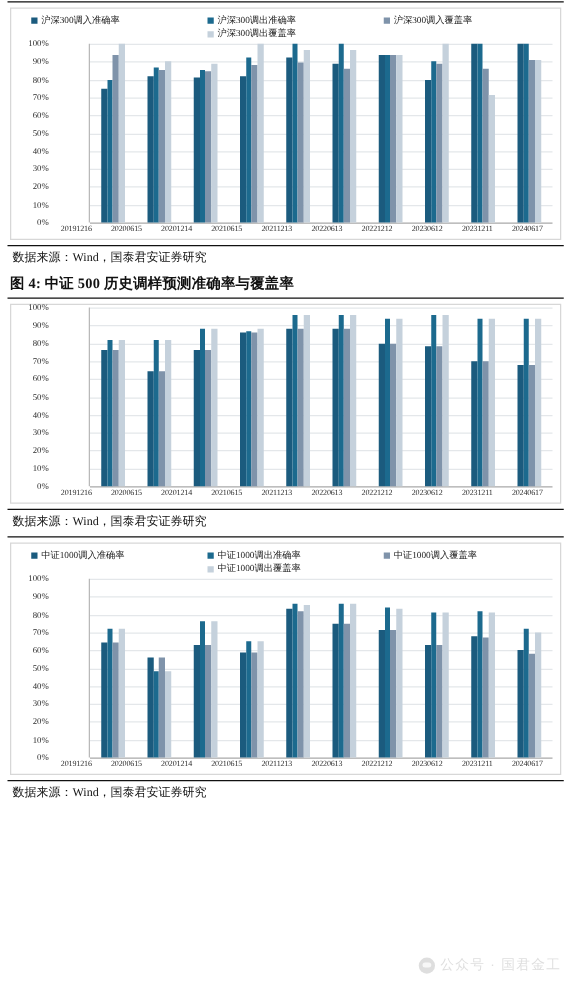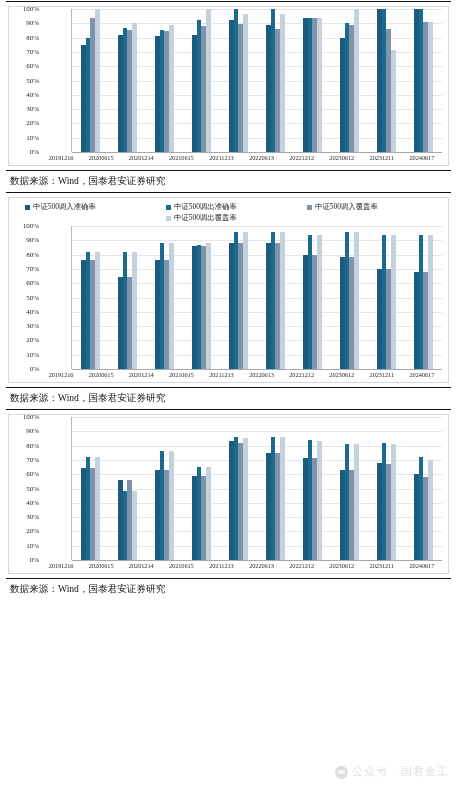--- a/index.html
+++ b/index.html
@@ -199,20 +199,151 @@
     letter-spacing: 1px;
     white-space: nowrap;
   }
 </style>
 </head>
 <body>
 
 <div class="page">
 
   <div class="figure-block">
+    <div class="rule-top"></div>
+    <div class="chart-frame">
+        <div class="legend">
+          <div class="legend-item">
+            <span class="legend-swatch" style="background: rgb(27, 91, 126);"></span>
+            <span class="legend-label">沪深300调入准确率</span>
+          </div>
+          <div class="legend-item">
+            <span class="legend-swatch" style="background: rgb(28, 106, 142);"></span>
+            <span class="legend-label">沪深300调出准确率</span>
+          </div>
+          <div class="legend-item">
+            <span class="legend-swatch" style="background: rgb(127, 147, 170);"></span>
+            <span class="legend-label">沪深300调入覆盖率</span>
+          </div>
+          <div class="legend-item">
+            <span class="legend-swatch" style="background: rgb(197, 209, 220);"></span>
+            <span class="legend-label">沪深300调出覆盖率</span>
+          </div>
+        </div>
+        <div class="plot-wrap">
+          <div class="y-axis" style="height: 143px;">
+            <div class="y-tick" style="top: 0px;">100%</div>
+            <div class="y-tick" style="top: 14.3px;">90%</div>
+            <div class="y-tick" style="top: 28.6px;">80%</div>
+            <div class="y-tick" style="top: 42.9px;">70%</div>
+            <div class="y-tick" style="top: 57.2px;">60%</div>
+            <div class="y-tick" style="top: 71.5px;">50%</div>
+            <div class="y-tick" style="top: 85.8px;">40%</div>
+            <div class="y-tick" style="top: 100.1px;">30%</div>
+            <div class="y-tick" style="top: 114.4px;">20%</div>
+            <div class="y-tick" style="top: 128.7px;">10%</div>
+            <div class="y-tick" style="top: 143px;">0%</div>
+          </div>
+          <div class="plot" style="height: 143px;">
+            <div class="gridline" style="top: 0px;"></div>
+            <div class="gridline" style="top: 14.3px;"></div>
+            <div class="gridline" style="top: 28.6px;"></div>
+            <div class="gridline" style="top: 42.9px;"></div>
+            <div class="gridline" style="top: 57.2px;"></div>
+            <div class="gridline" style="top: 71.5px;"></div>
+            <div class="gridline" style="top: 85.8px;"></div>
+            <div class="gridline" style="top: 100.1px;"></div>
+            <div class="gridline" style="top: 114.4px;"></div>
+            <div class="gridline" style="top: 128.7px;"></div>
+            <div class="gridline base" style="top: 143px;"></div>
+            <div class="bars">
+              <div class="group">
+                <span class="bar" style="height: 107.25px; width: 5.2px; background: rgb(27, 91, 126);"></span>
+                <span class="bar" style="height: 114.4px; width: 3.4px; background: rgb(28, 106, 142);"></span>
+                <span class="bar" style="height: 134.42px; width: 5.2px; background: rgb(127, 147, 170);"></span>
+                <span class="bar" style="height: 143px; width: 5.2px; background: rgb(197, 209, 220);"></span>
+              </div>
+              <div class="group">
+                <span class="bar" style="height: 116.545px; width: 5.2px; background: rgb(27, 91, 126);"></span>
+                <span class="bar" style="height: 123.695px; width: 3.4px; background: rgb(28, 106, 142);"></span>
+                <span class="bar" style="height: 122.265px; width: 5.2px; background: rgb(127, 147, 170);"></span>
+                <span class="bar" style="height: 129.415px; width: 5.2px; background: rgb(197, 209, 220);"></span>
+              </div>
+              <div class="group">
+                <span class="bar" style="height: 115.83px; width: 5.2px; background: rgb(27, 91, 126);"></span>
+                <span class="bar" style="height: 121.55px; width: 3.4px; background: rgb(28, 106, 142);"></span>
+                <span class="bar" style="height: 120.835px; width: 5.2px; background: rgb(127, 147, 170);"></span>
+                <span class="bar" style="height: 126.555px; width: 5.2px; background: rgb(197, 209, 220);"></span>
+              </div>
+              <div class="group">
+                <span class="bar" style="height: 116.545px; width: 5.2px; background: rgb(27, 91, 126);"></span>
+                <span class="bar" style="height: 132.275px; width: 3.4px; background: rgb(28, 106, 142);"></span>
+                <span class="bar" style="height: 125.84px; width: 5.2px; background: rgb(127, 147, 170);"></span>
+                <span class="bar" style="height: 143px; width: 5.2px; background: rgb(197, 209, 220);"></span>
+              </div>
+              <div class="group">
+                <span class="bar" style="height: 132.275px; width: 5.2px; background: rgb(27, 91, 126);"></span>
+                <span class="bar" style="height: 143px; width: 3.4px; background: rgb(28, 106, 142);"></span>
+                <span class="bar" style="height: 127.985px; width: 5.2px; background: rgb(127, 147, 170);"></span>
+                <span class="bar" style="height: 137.995px; width: 5.2px; background: rgb(197, 209, 220);"></span>
+              </div>
+              <div class="group">
+                <span class="bar" style="height: 126.555px; width: 5.2px; background: rgb(27, 91, 126);"></span>
+                <span class="bar" style="height: 143px; width: 3.4px; background: rgb(28, 106, 142);"></span>
+                <span class="bar" style="height: 122.98px; width: 5.2px; background: rgb(127, 147, 170);"></span>
+                <span class="bar" style="height: 137.995px; width: 5.2px; background: rgb(197, 209, 220);"></span>
+              </div>
+              <div class="group">
+                <span class="bar" style="height: 133.705px; width: 5.2px; background: rgb(27, 91, 126);"></span>
+                <span class="bar" style="height: 133.705px; width: 3.4px; background: rgb(28, 106, 142);"></span>
+                <span class="bar" style="height: 133.705px; width: 5.2px; background: rgb(127, 147, 170);"></span>
+                <span class="bar" style="height: 133.705px; width: 5.2px; background: rgb(197, 209, 220);"></span>
+              </div>
+              <div class="group">
+                <span class="bar" style="height: 114.4px; width: 5.2px; background: rgb(27, 91, 126);"></span>
+                <span class="bar" style="height: 128.7px; width: 3.4px; background: rgb(28, 106, 142);"></span>
+                <span class="bar" style="height: 126.555px; width: 5.2px; background: rgb(127, 147, 170);"></span>
+                <span class="bar" style="height: 143px; width: 5.2px; background: rgb(197, 209, 220);"></span>
+              </div>
+              <div class="group">
+                <span class="bar" style="height: 143px; width: 5.2px; background: rgb(27, 91, 126);"></span>
+                <span class="bar" style="height: 143px; width: 3.4px; background: rgb(28, 106, 142);"></span>
+                <span class="bar" style="height: 122.98px; width: 5.2px; background: rgb(127, 147, 170);"></span>
+                <span class="bar" style="height: 101.53px; width: 5.2px; background: rgb(197, 209, 220);"></span>
+              </div>
+              <div class="group">
+                <span class="bar" style="height: 143px; width: 5.2px; background: rgb(27, 91, 126);"></span>
+                <span class="bar" style="height: 143px; width: 3.4px; background: rgb(28, 106, 142);"></span>
+                <span class="bar" style="height: 130.13px; width: 5.2px; background: rgb(127, 147, 170);"></span>
+                <span class="bar" style="height: 130.13px; width: 5.2px; background: rgb(197, 209, 220);"></span>
+              </div>
+            </div>
+          </div>
+        </div>
+        <div class="x-axis">
+          <div class="x-tick">20191216</div>
+          <div class="x-tick">20200615</div>
+          <div class="x-tick">20201214</div>
+          <div class="x-tick">20210615</div>
+          <div class="x-tick">20211213</div>
+          <div class="x-tick">20220613</div>
+          <div class="x-tick">20221212</div>
+          <div class="x-tick">20230612</div>
+          <div class="x-tick">20231211</div>
+          <div class="x-tick">20240617</div>
+        </div>
+      </div>
+    <div class="rule-bottom"></div>
+    <div class="src-line">数据来源：Wind，国泰君安证券研究</div>
+  </div>
+
+  <div class="figure-block">
+    <div class="fig-title">
+      <span class="lbl">图 4:</span><span>中证 500 历史调样预测准确率与覆盖率</span>
+    </div>
     <div class="rule-top"></div>
     <div class="chart-frame">
         <div class="plot-wrap">
           <div class="y-axis" style="height: 143px;">
             <div class="y-tick" style="top: 0px;">100%</div>
             <div class="y-tick" style="top: 14.3px;">90%</div>
             <div class="y-tick" style="top: 28.6px;">80%</div>
             <div class="y-tick" style="top: 42.9px;">70%</div>
             <div class="y-tick" style="top: 57.2px;">60%</div>
             <div class="y-tick" style="top: 71.5px;">50%</div>
@@ -229,78 +360,78 @@
             <div class="gridline" style="top: 42.9px;"></div>
             <div class="gridline" style="top: 57.2px;"></div>
             <div class="gridline" style="top: 71.5px;"></div>
             <div class="gridline" style="top: 85.8px;"></div>
             <div class="gridline" style="top: 100.1px;"></div>
             <div class="gridline" style="top: 114.4px;"></div>
             <div class="gridline" style="top: 128.7px;"></div>
             <div class="gridline base" style="top: 143px;"></div>
             <div class="bars">
               <div class="group">
-                <span class="bar" style="height: 107.25px; width: 5.2px; background: rgb(27, 91, 126);"></span>
-                <span class="bar" style="height: 114.4px; width: 3.4px; background: rgb(28, 106, 142);"></span>
-                <span class="bar" style="height: 134.42px; width: 5.2px; background: rgb(127, 147, 170);"></span>
-                <span class="bar" style="height: 143px; width: 5.2px; background: rgb(197, 209, 220);"></span>
-              </div>
-              <div class="group">
-                <span class="bar" style="height: 116.545px; width: 5.2px; background: rgb(27, 91, 126);"></span>
-                <span class="bar" style="height: 123.695px; width: 3.4px; background: rgb(28, 106, 142);"></span>
-                <span class="bar" style="height: 122.265px; width: 5.2px; background: rgb(127, 147, 170);"></span>
-                <span class="bar" style="height: 129.415px; width: 5.2px; background: rgb(197, 209, 220);"></span>
-              </div>
-              <div class="group">
-                <span class="bar" style="height: 115.83px; width: 5.2px; background: rgb(27, 91, 126);"></span>
-                <span class="bar" style="height: 121.55px; width: 3.4px; background: rgb(28, 106, 142);"></span>
-                <span class="bar" style="height: 120.835px; width: 5.2px; background: rgb(127, 147, 170);"></span>
-                <span class="bar" style="height: 126.555px; width: 5.2px; background: rgb(197, 209, 220);"></span>
-              </div>
-              <div class="group">
-                <span class="bar" style="height: 116.545px; width: 5.2px; background: rgb(27, 91, 126);"></span>
-                <span class="bar" style="height: 132.275px; width: 3.4px; background: rgb(28, 106, 142);"></span>
+                <span class="bar" style="height: 108.68px; width: 5.2px; background: rgb(27, 91, 126);"></span>
+                <span class="bar" style="height: 117.26px; width: 3.4px; background: rgb(28, 106, 142);"></span>
+                <span class="bar" style="height: 108.68px; width: 5.2px; background: rgb(127, 147, 170);"></span>
+                <span class="bar" style="height: 117.26px; width: 5.2px; background: rgb(197, 209, 220);"></span>
+              </div>
+              <div class="group">
+                <span class="bar" style="height: 91.52px; width: 5.2px; background: rgb(27, 91, 126);"></span>
+                <span class="bar" style="height: 117.26px; width: 3.4px; background: rgb(28, 106, 142);"></span>
+                <span class="bar" style="height: 91.52px; width: 5.2px; background: rgb(127, 147, 170);"></span>
+                <span class="bar" style="height: 117.26px; width: 5.2px; background: rgb(197, 209, 220);"></span>
+              </div>
+              <div class="group">
+                <span class="bar" style="height: 108.68px; width: 5.2px; background: rgb(27, 91, 126);"></span>
+                <span class="bar" style="height: 125.84px; width: 3.4px; background: rgb(28, 106, 142);"></span>
+                <span class="bar" style="height: 108.68px; width: 5.2px; background: rgb(127, 147, 170);"></span>
+                <span class="bar" style="height: 125.84px; width: 5.2px; background: rgb(197, 209, 220);"></span>
+              </div>
+              <div class="group">
+                <span class="bar" style="height: 122.98px; width: 5.2px; background: rgb(27, 91, 126);"></span>
+                <span class="bar" style="height: 124.41px; width: 3.4px; background: rgb(28, 106, 142);"></span>
+                <span class="bar" style="height: 122.98px; width: 5.2px; background: rgb(127, 147, 170);"></span>
+                <span class="bar" style="height: 125.84px; width: 5.2px; background: rgb(197, 209, 220);"></span>
+              </div>
+              <div class="group">
+                <span class="bar" style="height: 125.84px; width: 5.2px; background: rgb(27, 91, 126);"></span>
+                <span class="bar" style="height: 137.28px; width: 3.4px; background: rgb(28, 106, 142);"></span>
                 <span class="bar" style="height: 125.84px; width: 5.2px; background: rgb(127, 147, 170);"></span>
-                <span class="bar" style="height: 143px; width: 5.2px; background: rgb(197, 209, 220);"></span>
-              </div>
-              <div class="group">
-                <span class="bar" style="height: 132.275px; width: 5.2px; background: rgb(27, 91, 126);"></span>
-                <span class="bar" style="height: 143px; width: 3.4px; background: rgb(28, 106, 142);"></span>
-                <span class="bar" style="height: 127.985px; width: 5.2px; background: rgb(127, 147, 170);"></span>
-                <span class="bar" style="height: 137.995px; width: 5.2px; background: rgb(197, 209, 220);"></span>
-              </div>
-              <div class="group">
-                <span class="bar" style="height: 126.555px; width: 5.2px; background: rgb(27, 91, 126);"></span>
-                <span class="bar" style="height: 143px; width: 3.4px; background: rgb(28, 106, 142);"></span>
-                <span class="bar" style="height: 122.98px; width: 5.2px; background: rgb(127, 147, 170);"></span>
-                <span class="bar" style="height: 137.995px; width: 5.2px; background: rgb(197, 209, 220);"></span>
-              </div>
-              <div class="group">
-                <span class="bar" style="height: 133.705px; width: 5.2px; background: rgb(27, 91, 126);"></span>
-                <span class="bar" style="height: 133.705px; width: 3.4px; background: rgb(28, 106, 142);"></span>
-                <span class="bar" style="height: 133.705px; width: 5.2px; background: rgb(127, 147, 170);"></span>
-                <span class="bar" style="height: 133.705px; width: 5.2px; background: rgb(197, 209, 220);"></span>
+                <span class="bar" style="height: 137.28px; width: 5.2px; background: rgb(197, 209, 220);"></span>
+              </div>
+              <div class="group">
+                <span class="bar" style="height: 125.84px; width: 5.2px; background: rgb(27, 91, 126);"></span>
+                <span class="bar" style="height: 137.28px; width: 3.4px; background: rgb(28, 106, 142);"></span>
+                <span class="bar" style="height: 125.84px; width: 5.2px; background: rgb(127, 147, 170);"></span>
+                <span class="bar" style="height: 137.28px; width: 5.2px; background: rgb(197, 209, 220);"></span>
               </div>
               <div class="group">
                 <span class="bar" style="height: 114.4px; width: 5.2px; background: rgb(27, 91, 126);"></span>
-                <span class="bar" style="height: 128.7px; width: 3.4px; background: rgb(28, 106, 142);"></span>
-                <span class="bar" style="height: 126.555px; width: 5.2px; background: rgb(127, 147, 170);"></span>
-                <span class="bar" style="height: 143px; width: 5.2px; background: rgb(197, 209, 220);"></span>
-              </div>
-              <div class="group">
-                <span class="bar" style="height: 143px; width: 5.2px; background: rgb(27, 91, 126);"></span>
-                <span class="bar" style="height: 143px; width: 3.4px; background: rgb(28, 106, 142);"></span>
-                <span class="bar" style="height: 122.98px; width: 5.2px; background: rgb(127, 147, 170);"></span>
-                <span class="bar" style="height: 101.53px; width: 5.2px; background: rgb(197, 209, 220);"></span>
-              </div>
-              <div class="group">
-                <span class="bar" style="height: 143px; width: 5.2px; background: rgb(27, 91, 126);"></span>
-                <span class="bar" style="height: 143px; width: 3.4px; background: rgb(28, 106, 142);"></span>
-                <span class="bar" style="height: 130.13px; width: 5.2px; background: rgb(127, 147, 170);"></span>
-                <span class="bar" style="height: 130.13px; width: 5.2px; background: rgb(197, 209, 220);"></span>
+                <span class="bar" style="height: 134.42px; width: 3.4px; background: rgb(28, 106, 142);"></span>
+                <span class="bar" style="height: 114.4px; width: 5.2px; background: rgb(127, 147, 170);"></span>
+                <span class="bar" style="height: 134.42px; width: 5.2px; background: rgb(197, 209, 220);"></span>
+              </div>
+              <div class="group">
+                <span class="bar" style="height: 111.54px; width: 5.2px; background: rgb(27, 91, 126);"></span>
+                <span class="bar" style="height: 137.28px; width: 3.4px; background: rgb(28, 106, 142);"></span>
+                <span class="bar" style="height: 111.54px; width: 5.2px; background: rgb(127, 147, 170);"></span>
+                <span class="bar" style="height: 137.28px; width: 5.2px; background: rgb(197, 209, 220);"></span>
+              </div>
+              <div class="group">
+                <span class="bar" style="height: 100.1px; width: 5.2px; background: rgb(27, 91, 126);"></span>
+                <span class="bar" style="height: 134.42px; width: 3.4px; background: rgb(28, 106, 142);"></span>
+                <span class="bar" style="height: 100.1px; width: 5.2px; background: rgb(127, 147, 170);"></span>
+                <span class="bar" style="height: 134.42px; width: 5.2px; background: rgb(197, 209, 220);"></span>
+              </div>
+              <div class="group">
+                <span class="bar" style="height: 97.24px; width: 5.2px; background: rgb(27, 91, 126);"></span>
+                <span class="bar" style="height: 134.42px; width: 3.4px; background: rgb(28, 106, 142);"></span>
+                <span class="bar" style="height: 97.24px; width: 5.2px; background: rgb(127, 147, 170);"></span>
+                <span class="bar" style="height: 134.42px; width: 5.2px; background: rgb(197, 209, 220);"></span>
               </div>
             </div>
           </div>
         </div>
         <div class="x-axis">
           <div class="x-tick">20191216</div>
           <div class="x-tick">20200615</div>
           <div class="x-tick">20201214</div>
           <div class="x-tick">20210615</div>
           <div class="x-tick">20211213</div>
@@ -314,33 +445,33 @@
     <div class="rule-bottom"></div>
     <div class="src-line">数据来源：Wind，国泰君安证券研究</div>
   </div>
 
   <div class="figure-block">
     <div class="rule-top"></div>
     <div class="chart-frame">
         <div class="legend">
           <div class="legend-item">
             <span class="legend-swatch" style="background: rgb(27, 91, 126);"></span>
-            <span class="legend-label">中证500调入准确率</span>
+            <span class="legend-label">中证1000调入准确率</span>
           </div>
           <div class="legend-item">
             <span class="legend-swatch" style="background: rgb(28, 106, 142);"></span>
-            <span class="legend-label">中证500调出准确率</span>
+            <span class="legend-label">中证1000调出准确率</span>
           </div>
           <div class="legend-item">
             <span class="legend-swatch" style="background: rgb(127, 147, 170);"></span>
-            <span class="legend-label">中证500调入覆盖率</span>
+            <span class="legend-label">中证1000调入覆盖率</span>
           </div>
           <div class="legend-item">
             <span class="legend-swatch" style="background: rgb(197, 209, 220);"></span>
-            <span class="legend-label">中证500调出覆盖率</span>
+            <span class="legend-label">中证1000调出覆盖率</span>
           </div>
         </div>
         <div class="plot-wrap">
           <div class="y-axis" style="height: 143px;">
             <div class="y-tick" style="top: 0px;">100%</div>
             <div class="y-tick" style="top: 14.3px;">90%</div>
             <div class="y-tick" style="top: 28.6px;">80%</div>
             <div class="y-tick" style="top: 42.9px;">70%</div>
             <div class="y-tick" style="top: 57.2px;">60%</div>
             <div class="y-tick" style="top: 71.5px;">50%</div>
@@ -357,78 +488,78 @@
             <div class="gridline" style="top: 42.9px;"></div>
             <div class="gridline" style="top: 57.2px;"></div>
             <div class="gridline" style="top: 71.5px;"></div>
             <div class="gridline" style="top: 85.8px;"></div>
             <div class="gridline" style="top: 100.1px;"></div>
             <div class="gridline" style="top: 114.4px;"></div>
             <div class="gridline" style="top: 128.7px;"></div>
             <div class="gridline base" style="top: 143px;"></div>
             <div class="bars">
               <div class="group">
-                <span class="bar" style="height: 108.68px; width: 5.2px; background: rgb(27, 91, 126);"></span>
+                <span class="bar" style="height: 91.52px; width: 5.2px; background: rgb(27, 91, 126);"></span>
+                <span class="bar" style="height: 102.96px; width: 3.4px; background: rgb(28, 106, 142);"></span>
+                <span class="bar" style="height: 91.52px; width: 5.2px; background: rgb(127, 147, 170);"></span>
+                <span class="bar" style="height: 102.96px; width: 5.2px; background: rgb(197, 209, 220);"></span>
+              </div>
+              <div class="group">
+                <span class="bar" style="height: 80.08px; width: 5.2px; background: rgb(27, 91, 126);"></span>
+                <span class="bar" style="height: 68.64px; width: 3.4px; background: rgb(28, 106, 142);"></span>
+                <span class="bar" style="height: 80.08px; width: 5.2px; background: rgb(127, 147, 170);"></span>
+                <span class="bar" style="height: 68.64px; width: 5.2px; background: rgb(197, 209, 220);"></span>
+              </div>
+              <div class="group">
+                <span class="bar" style="height: 90.09px; width: 5.2px; background: rgb(27, 91, 126);"></span>
+                <span class="bar" style="height: 108.68px; width: 3.4px; background: rgb(28, 106, 142);"></span>
+                <span class="bar" style="height: 90.09px; width: 5.2px; background: rgb(127, 147, 170);"></span>
+                <span class="bar" style="height: 108.68px; width: 5.2px; background: rgb(197, 209, 220);"></span>
+              </div>
+              <div class="group">
+                <span class="bar" style="height: 84.37px; width: 5.2px; background: rgb(27, 91, 126);"></span>
+                <span class="bar" style="height: 92.95px; width: 3.4px; background: rgb(28, 106, 142);"></span>
+                <span class="bar" style="height: 84.37px; width: 5.2px; background: rgb(127, 147, 170);"></span>
+                <span class="bar" style="height: 92.95px; width: 5.2px; background: rgb(197, 209, 220);"></span>
+              </div>
+              <div class="group">
+                <span class="bar" style="height: 118.69px; width: 5.2px; background: rgb(27, 91, 126);"></span>
+                <span class="bar" style="height: 122.98px; width: 3.4px; background: rgb(28, 106, 142);"></span>
+                <span class="bar" style="height: 117.26px; width: 5.2px; background: rgb(127, 147, 170);"></span>
+                <span class="bar" style="height: 121.55px; width: 5.2px; background: rgb(197, 209, 220);"></span>
+              </div>
+              <div class="group">
+                <span class="bar" style="height: 107.25px; width: 5.2px; background: rgb(27, 91, 126);"></span>
+                <span class="bar" style="height: 122.98px; width: 3.4px; background: rgb(28, 106, 142);"></span>
+                <span class="bar" style="height: 107.25px; width: 5.2px; background: rgb(127, 147, 170);"></span>
+                <span class="bar" style="height: 122.98px; width: 5.2px; background: rgb(197, 209, 220);"></span>
+              </div>
+              <div class="group">
+                <span class="bar" style="height: 101.53px; width: 5.2px; background: rgb(27, 91, 126);"></span>
+                <span class="bar" style="height: 120.12px; width: 3.4px; background: rgb(28, 106, 142);"></span>
+                <span class="bar" style="height: 101.53px; width: 5.2px; background: rgb(127, 147, 170);"></span>
+                <span class="bar" style="height: 118.69px; width: 5.2px; background: rgb(197, 209, 220);"></span>
+              </div>
+              <div class="group">
+                <span class="bar" style="height: 90.09px; width: 5.2px; background: rgb(27, 91, 126);"></span>
+                <span class="bar" style="height: 115.83px; width: 3.4px; background: rgb(28, 106, 142);"></span>
+                <span class="bar" style="height: 90.09px; width: 5.2px; background: rgb(127, 147, 170);"></span>
+                <span class="bar" style="height: 115.83px; width: 5.2px; background: rgb(197, 209, 220);"></span>
+              </div>
+              <div class="group">
+                <span class="bar" style="height: 97.24px; width: 5.2px; background: rgb(27, 91, 126);"></span>
                 <span class="bar" style="height: 117.26px; width: 3.4px; background: rgb(28, 106, 142);"></span>
-                <span class="bar" style="height: 108.68px; width: 5.2px; background: rgb(127, 147, 170);"></span>
-                <span class="bar" style="height: 117.26px; width: 5.2px; background: rgb(197, 209, 220);"></span>
-              </div>
-              <div class="group">
-                <span class="bar" style="height: 91.52px; width: 5.2px; background: rgb(27, 91, 126);"></span>
-                <span class="bar" style="height: 117.26px; width: 3.4px; background: rgb(28, 106, 142);"></span>
-                <span class="bar" style="height: 91.52px; width: 5.2px; background: rgb(127, 147, 170);"></span>
-                <span class="bar" style="height: 117.26px; width: 5.2px; background: rgb(197, 209, 220);"></span>
-              </div>
-              <div class="group">
-                <span class="bar" style="height: 108.68px; width: 5.2px; background: rgb(27, 91, 126);"></span>
-                <span class="bar" style="height: 125.84px; width: 3.4px; background: rgb(28, 106, 142);"></span>
-                <span class="bar" style="height: 108.68px; width: 5.2px; background: rgb(127, 147, 170);"></span>
-                <span class="bar" style="height: 125.84px; width: 5.2px; background: rgb(197, 209, 220);"></span>
-              </div>
-              <div class="group">
-                <span class="bar" style="height: 122.98px; width: 5.2px; background: rgb(27, 91, 126);"></span>
-                <span class="bar" style="height: 124.41px; width: 3.4px; background: rgb(28, 106, 142);"></span>
-                <span class="bar" style="height: 122.98px; width: 5.2px; background: rgb(127, 147, 170);"></span>
-                <span class="bar" style="height: 125.84px; width: 5.2px; background: rgb(197, 209, 220);"></span>
-              </div>
-              <div class="group">
-                <span class="bar" style="height: 125.84px; width: 5.2px; background: rgb(27, 91, 126);"></span>
-                <span class="bar" style="height: 137.28px; width: 3.4px; background: rgb(28, 106, 142);"></span>
-                <span class="bar" style="height: 125.84px; width: 5.2px; background: rgb(127, 147, 170);"></span>
-                <span class="bar" style="height: 137.28px; width: 5.2px; background: rgb(197, 209, 220);"></span>
-              </div>
-              <div class="group">
-                <span class="bar" style="height: 125.84px; width: 5.2px; background: rgb(27, 91, 126);"></span>
-                <span class="bar" style="height: 137.28px; width: 3.4px; background: rgb(28, 106, 142);"></span>
-                <span class="bar" style="height: 125.84px; width: 5.2px; background: rgb(127, 147, 170);"></span>
-                <span class="bar" style="height: 137.28px; width: 5.2px; background: rgb(197, 209, 220);"></span>
-              </div>
-              <div class="group">
-                <span class="bar" style="height: 114.4px; width: 5.2px; background: rgb(27, 91, 126);"></span>
-                <span class="bar" style="height: 134.42px; width: 3.4px; background: rgb(28, 106, 142);"></span>
-                <span class="bar" style="height: 114.4px; width: 5.2px; background: rgb(127, 147, 170);"></span>
-                <span class="bar" style="height: 134.42px; width: 5.2px; background: rgb(197, 209, 220);"></span>
-              </div>
-              <div class="group">
-                <span class="bar" style="height: 111.54px; width: 5.2px; background: rgb(27, 91, 126);"></span>
-                <span class="bar" style="height: 137.28px; width: 3.4px; background: rgb(28, 106, 142);"></span>
-                <span class="bar" style="height: 111.54px; width: 5.2px; background: rgb(127, 147, 170);"></span>
-                <span class="bar" style="height: 137.28px; width: 5.2px; background: rgb(197, 209, 220);"></span>
-              </div>
-              <div class="group">
-                <span class="bar" style="height: 100.1px; width: 5.2px; background: rgb(27, 91, 126);"></span>
-                <span class="bar" style="height: 134.42px; width: 3.4px; background: rgb(28, 106, 142);"></span>
-                <span class="bar" style="height: 100.1px; width: 5.2px; background: rgb(127, 147, 170);"></span>
-                <span class="bar" style="height: 134.42px; width: 5.2px; background: rgb(197, 209, 220);"></span>
-              </div>
-              <div class="group">
-                <span class="bar" style="height: 97.24px; width: 5.2px; background: rgb(27, 91, 126);"></span>
-                <span class="bar" style="height: 134.42px; width: 3.4px; background: rgb(28, 106, 142);"></span>
-                <span class="bar" style="height: 97.24px; width: 5.2px; background: rgb(127, 147, 170);"></span>
-                <span class="bar" style="height: 134.42px; width: 5.2px; background: rgb(197, 209, 220);"></span>
+                <span class="bar" style="height: 95.81px; width: 5.2px; background: rgb(127, 147, 170);"></span>
+                <span class="bar" style="height: 115.83px; width: 5.2px; background: rgb(197, 209, 220);"></span>
+              </div>
+              <div class="group">
+                <span class="bar" style="height: 85.8px; width: 5.2px; background: rgb(27, 91, 126);"></span>
+                <span class="bar" style="height: 102.96px; width: 3.4px; background: rgb(28, 106, 142);"></span>
+                <span class="bar" style="height: 82.94px; width: 5.2px; background: rgb(127, 147, 170);"></span>
+                <span class="bar" style="height: 100.1px; width: 5.2px; background: rgb(197, 209, 220);"></span>
               </div>
             </div>
           </div>
         </div>
         <div class="x-axis">
           <div class="x-tick">20191216</div>
           <div class="x-tick">20200615</div>
           <div class="x-tick">20201214</div>
           <div class="x-tick">20210615</div>
           <div class="x-tick">20211213</div>
@@ -436,128 +567,18 @@
           <div class="x-tick">20221212</div>
           <div class="x-tick">20230612</div>
           <div class="x-tick">20231211</div>
           <div class="x-tick">20240617</div>
         </div>
       </div>
     <div class="rule-bottom"></div>
     <div class="src-line">数据来源：Wind，国泰君安证券研究</div>
   </div>
 
-  <div class="figure-block">
-    <div class="rule-top"></div>
-    <div class="chart-frame">
-        <div class="plot-wrap">
-          <div class="y-axis" style="height: 143px;">
-            <div class="y-tick" style="top: 0px;">100%</div>
-            <div class="y-tick" style="top: 14.3px;">90%</div>
-            <div class="y-tick" style="top: 28.6px;">80%</div>
-            <div class="y-tick" style="top: 42.9px;">70%</div>
-            <div class="y-tick" style="top: 57.2px;">60%</div>
-            <div class="y-tick" style="top: 71.5px;">50%</div>
-            <div class="y-tick" style="top: 85.8px;">40%</div>
-            <div class="y-tick" style="top: 100.1px;">30%</div>
-            <div class="y-tick" style="top: 114.4px;">20%</div>
-            <div class="y-tick" style="top: 128.7px;">10%</div>
-            <div class="y-tick" style="top: 143px;">0%</div>
-          </div>
-          <div class="plot" style="height: 143px;">
-            <div class="gridline" style="top: 0px;"></div>
-            <div class="gridline" style="top: 14.3px;"></div>
-            <div class="gridline" style="top: 28.6px;"></div>
-            <div class="gridline" style="top: 42.9px;"></div>
-            <div class="gridline" style="top: 57.2px;"></div>
-            <div class="gridline" style="top: 71.5px;"></div>
-            <div class="gridline" style="top: 85.8px;"></div>
-            <div class="gridline" style="top: 100.1px;"></div>
-            <div class="gridline" style="top: 114.4px;"></div>
-            <div class="gridline" style="top: 128.7px;"></div>
-            <div class="gridline base" style="top: 143px;"></div>
-            <div class="bars">
-              <div class="group">
-                <span class="bar" style="height: 91.52px; width: 5.2px; background: rgb(27, 91, 126);"></span>
-                <span class="bar" style="height: 102.96px; width: 3.4px; background: rgb(28, 106, 142);"></span>
-                <span class="bar" style="height: 91.52px; width: 5.2px; background: rgb(127, 147, 170);"></span>
-                <span class="bar" style="height: 102.96px; width: 5.2px; background: rgb(197, 209, 220);"></span>
-              </div>
-              <div class="group">
-                <span class="bar" style="height: 80.08px; width: 5.2px; background: rgb(27, 91, 126);"></span>
-                <span class="bar" style="height: 68.64px; width: 3.4px; background: rgb(28, 106, 142);"></span>
-                <span class="bar" style="height: 80.08px; width: 5.2px; background: rgb(127, 147, 170);"></span>
-                <span class="bar" style="height: 68.64px; width: 5.2px; background: rgb(197, 209, 220);"></span>
-              </div>
-              <div class="group">
-                <span class="bar" style="height: 90.09px; width: 5.2px; background: rgb(27, 91, 126);"></span>
-                <span class="bar" style="height: 108.68px; width: 3.4px; background: rgb(28, 106, 142);"></span>
-                <span class="bar" style="height: 90.09px; width: 5.2px; background: rgb(127, 147, 170);"></span>
-                <span class="bar" style="height: 108.68px; width: 5.2px; background: rgb(197, 209, 220);"></span>
-              </div>
-              <div class="group">
-                <span class="bar" style="height: 84.37px; width: 5.2px; background: rgb(27, 91, 126);"></span>
-                <span class="bar" style="height: 92.95px; width: 3.4px; background: rgb(28, 106, 142);"></span>
-                <span class="bar" style="height: 84.37px; width: 5.2px; background: rgb(127, 147, 170);"></span>
-                <span class="bar" style="height: 92.95px; width: 5.2px; background: rgb(197, 209, 220);"></span>
-              </div>
-              <div class="group">
-                <span class="bar" style="height: 118.69px; width: 5.2px; background: rgb(27, 91, 126);"></span>
-                <span class="bar" style="height: 122.98px; width: 3.4px; background: rgb(28, 106, 142);"></span>
-                <span class="bar" style="height: 117.26px; width: 5.2px; background: rgb(127, 147, 170);"></span>
-                <span class="bar" style="height: 121.55px; width: 5.2px; background: rgb(197, 209, 220);"></span>
-              </div>
-              <div class="group">
-                <span class="bar" style="height: 107.25px; width: 5.2px; background: rgb(27, 91, 126);"></span>
-                <span class="bar" style="height: 122.98px; width: 3.4px; background: rgb(28, 106, 142);"></span>
-                <span class="bar" style="height: 107.25px; width: 5.2px; background: rgb(127, 147, 170);"></span>
-                <span class="bar" style="height: 122.98px; width: 5.2px; background: rgb(197, 209, 220);"></span>
-              </div>
-              <div class="group">
-                <span class="bar" style="height: 101.53px; width: 5.2px; background: rgb(27, 91, 126);"></span>
-                <span class="bar" style="height: 120.12px; width: 3.4px; background: rgb(28, 106, 142);"></span>
-                <span class="bar" style="height: 101.53px; width: 5.2px; background: rgb(127, 147, 170);"></span>
-                <span class="bar" style="height: 118.69px; width: 5.2px; background: rgb(197, 209, 220);"></span>
-              </div>
-              <div class="group">
-                <span class="bar" style="height: 90.09px; width: 5.2px; background: rgb(27, 91, 126);"></span>
-                <span class="bar" style="height: 115.83px; width: 3.4px; background: rgb(28, 106, 142);"></span>
-                <span class="bar" style="height: 90.09px; width: 5.2px; background: rgb(127, 147, 170);"></span>
-                <span class="bar" style="height: 115.83px; width: 5.2px; background: rgb(197, 209, 220);"></span>
-              </div>
-              <div class="group">
-                <span class="bar" style="height: 97.24px; width: 5.2px; background: rgb(27, 91, 126);"></span>
-                <span class="bar" style="height: 117.26px; width: 3.4px; background: rgb(28, 106, 142);"></span>
-                <span class="bar" style="height: 95.81px; width: 5.2px; background: rgb(127, 147, 170);"></span>
-                <span class="bar" style="height: 115.83px; width: 5.2px; background: rgb(197, 209, 220);"></span>
-              </div>
-              <div class="group">
-                <span class="bar" style="height: 85.8px; width: 5.2px; background: rgb(27, 91, 126);"></span>
-                <span class="bar" style="height: 102.96px; width: 3.4px; background: rgb(28, 106, 142);"></span>
-                <span class="bar" style="height: 82.94px; width: 5.2px; background: rgb(127, 147, 170);"></span>
-                <span class="bar" style="height: 100.1px; width: 5.2px; background: rgb(197, 209, 220);"></span>
-              </div>
-            </div>
-          </div>
-        </div>
-        <div class="x-axis">
-          <div class="x-tick">20191216</div>
-          <div class="x-tick">20200615</div>
-          <div class="x-tick">20201214</div>
-          <div class="x-tick">20210615</div>
-          <div class="x-tick">20211213</div>
-          <div class="x-tick">20220613</div>
-          <div class="x-tick">20221212</div>
-          <div class="x-tick">20230612</div>
-          <div class="x-tick">20231211</div>
-          <div class="x-tick">20240617</div>
-        </div>
-      </div>
-    <div class="rule-bottom"></div>
-    <div class="src-line">数据来源：Wind，国泰君安证券研究</div>
-  </div>
-
   <div class="watermark">
     <span class="wm-badge"></span>
     <span class="wm-text">公众号 · 国君金工</span>
   </div>
 
 </div>
 
 </body></html>

